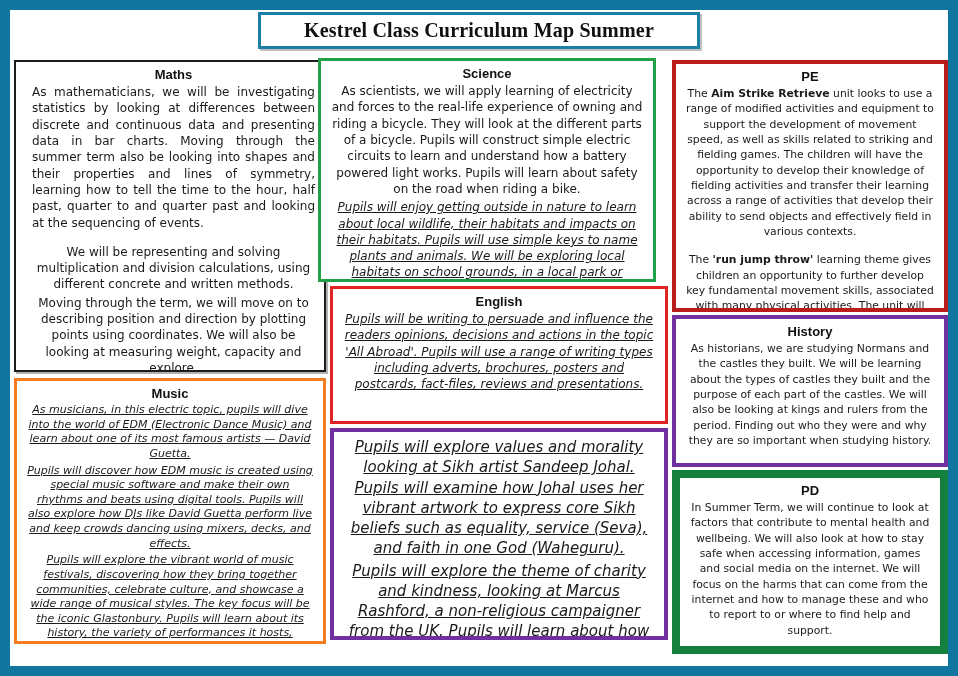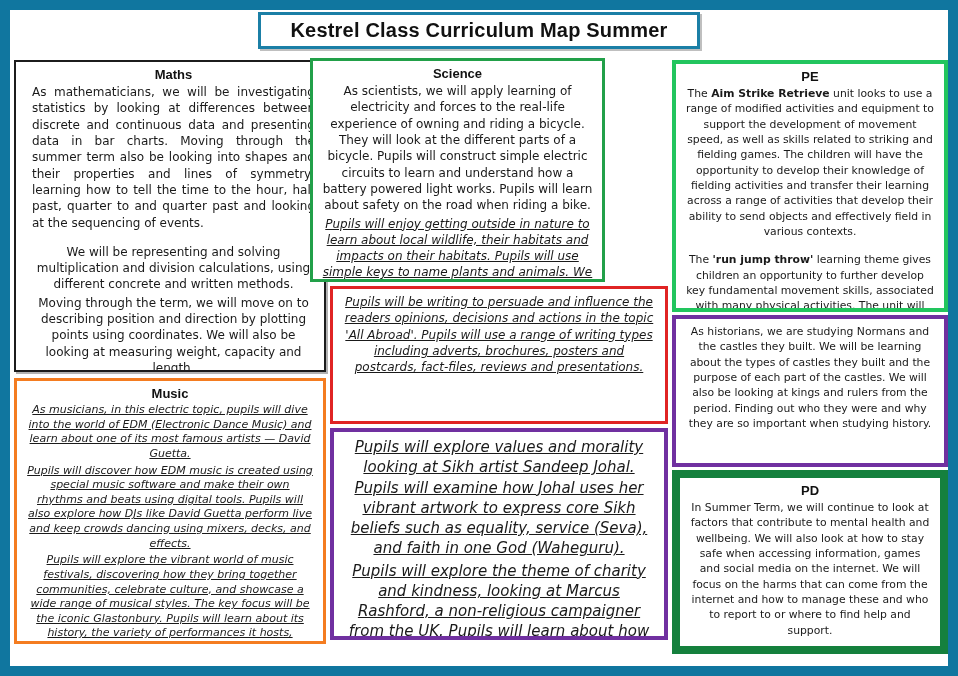--- a/index.html
+++ b/index.html
@@ -19,21 +19,21 @@
   .title-box {
     position: absolute;
     left: 248px; top: 2px;
     width: 442px; height: 37px;
     background: #ffffff;
     border: 3px solid #1b7fa6;
     box-shadow: 2px 2px 0 rgba(0,0,0,0.25);
     display: flex; align-items: center; justify-content: center;
   }
   .title-box h1 {
-    font-family: Liberation Sans, sans-serif;
+    font-family: Liberation Serif, serif;
     font-size: 20px; font-weight: bold; color: #111;
     letter-spacing: 0.2px;
     white-space: nowrap;
   }
 
   .box {
     position: absolute;
     background: #fff;
     padding: 5px 9px 4px 9px;
     color: #1a1a1a;
@@ -51,28 +51,28 @@
   }
   .box p + p { margin-top: 2px; }
   .box p.gap-before { margin-top: 13px; }
   .box p.just { text-align: justify; }
   .box p.ital { font-style: italic; text-decoration: underline; }
 
   .box-maths  { left: 4px;   top: 50px;  width: 312px; height: 312px;
                 border: 2px solid #1c1c1c; box-shadow: 2px 2px 0 rgba(0,0,0,0.3); padding-left: 16px; }
   .box-music  { left: 4px;   top: 368px; width: 312px; height: 266px;
                 border: 3px solid #f47c20; }
-  .box-science{ left: 300px; top: 48px;  width: 295px; height: 224px;
+  .box-science{ left: 308px; top: 48px;  width: 338px; height: 224px;
                 border: 3px solid #22a049; }
   .box-english{ left: 320px; top: 276px; width: 338px; height: 138px;
                 border: 3px solid #e02424; }
   .box-re     { left: 320px; top: 418px; width: 338px; height: 212px;
                 border: 4px solid #7030a0; }
   .box-pe     { left: 662px; top: 50px;  width: 276px; height: 252px;
-                border: 4px solid #22c55e; }
+                border: 4px solid #b91c1c; }
   .box-history{ left: 662px; top: 305px; width: 276px; height: 152px;
                 border: 4px solid #7030a0; }
   .box-pd     { left: 662px; top: 460px; width: 276px; height: 184px;
                 border: 8px solid #15803d; }
 
   .box-pe p, .box-history p, .box-pd p { font-size: 10.8px; line-height: 1.42; }
   .box-music p { font-size: 11px; line-height: 1.33; }
   .box-re p { font-size: 15px; line-height: 1.35; }
 </style>
 </head>
@@ -82,40 +82,42 @@
   <div class="canvas">
 
     <div class="title-box">
       <h1>Kestrel Class Curriculum Map Summer</h1>
     </div>
 
     <section class="box box-maths">
       <h2>Maths</h2>
       <p class="just">As mathematicians, we will be investigating statistics by looking at differences between discrete and continuous data and presenting data in bar charts.  Moving through the summer term also be looking into shapes and their properties and lines of symmetry, learning how to tell the time to the hour, half past, quarter to and quarter past and looking at the sequencing of events.</p>
       <p class="gap-before">We will be representing and solving multiplication and division calculations, using different concrete and written methods.</p>
-      <p>Moving through the term, we will move on to describing position and direction by plotting points using coordinates. We will also be looking at measuring weight, capacity and length.</p>
+      <p>Moving through the term, we will move on to describing position and direction by plotting points using coordinates. We will also be looking at measuring weight, capacity and explore.</p>
     </section>
 
     <section class="box box-science">
       <h2>Science</h2>
       <p>As scientists, we will apply learning of electricity and forces to the real-life experience of owning and riding a bicycle. They will look at the different parts of a bicycle. Pupils will construct simple electric circuits to learn and understand how a battery powered light works. Pupils will learn about safety on the road when riding a bike.</p>
       <p class="ital">Pupils will enjoy getting outside in nature to learn about local wildlife, their habitats and impacts on their habitats. Pupils will use simple keys to name plants and animals. We will be exploring local habitats on school grounds, in a local park or woodland, pupils will identify a variety of animal's habitats and microhabitats.</p>
     </section>
 
     <section class="box box-pe">
       <h2>PE</h2>
       <p><span>The </span><b>Aim Strike Retrieve</b><span> unit looks to use a range of modified activities and equipment to support the development of movement speed, as well as skills related to striking and fielding games. The children will have the opportunity to develop their knowledge of fielding activities and transfer their learning across a range of activities that develop their ability to send objects and effectively field in various contexts.</span></p>
       <p class="gap-before"><span>The </span><b>'run jump throw'</b><span> learning theme gives children an opportunity to further develop key fundamental movement skills, associated with many physical activities. The unit will continue to build on the movement fundamentals from earlier years and allow children to further apply them in game situations.</span></p>
     </section>
 
     <section class="box box-english">
+      <h2>English</h2>
       <p class="ital">Pupils will be writing to persuade and influence the readers opinions, decisions and actions in the topic 'All Abroad'.  Pupils will use a range of writing types including adverts, brochures, posters and postcards, fact-files, reviews and presentations.</p>
     </section>
 
     <section class="box box-history">
+      <h2>History</h2>
       <p>As historians, we are studying Normans and the castles they built.  We will be learning about the types of castles they built and the purpose of each part of the castles.  We will also be looking at kings and rulers from the period.  Finding out who they were and why they are so important when studying history.</p>
     </section>
 
     <section class="box box-music">
       <h2>Music</h2>
       <p class="ital">As musicians, in this electric topic, pupils will dive into the world of EDM (Electronic Dance Music) and learn about one of its most famous artists — David Guetta.</p>
       <p class="ital">Pupils will discover how EDM music is created using special music software and make their own rhythms and beats using digital tools. Pupils will also explore how DJs like David Guetta perform live and keep crowds dancing using mixers, decks, and effects.</p>
       <p class="ital">Pupils will explore the vibrant world of music festivals, discovering how they bring together communities, celebrate culture, and showcase a wide range of musical styles. The key focus will be the iconic Glastonbury. Pupils will learn about its history, the variety of performances it hosts, notable performances from the past and its cultural impact. They will also have the opportunity to contribute towards the organisation of our very own school Summer festival.</p>
     </section>
 

